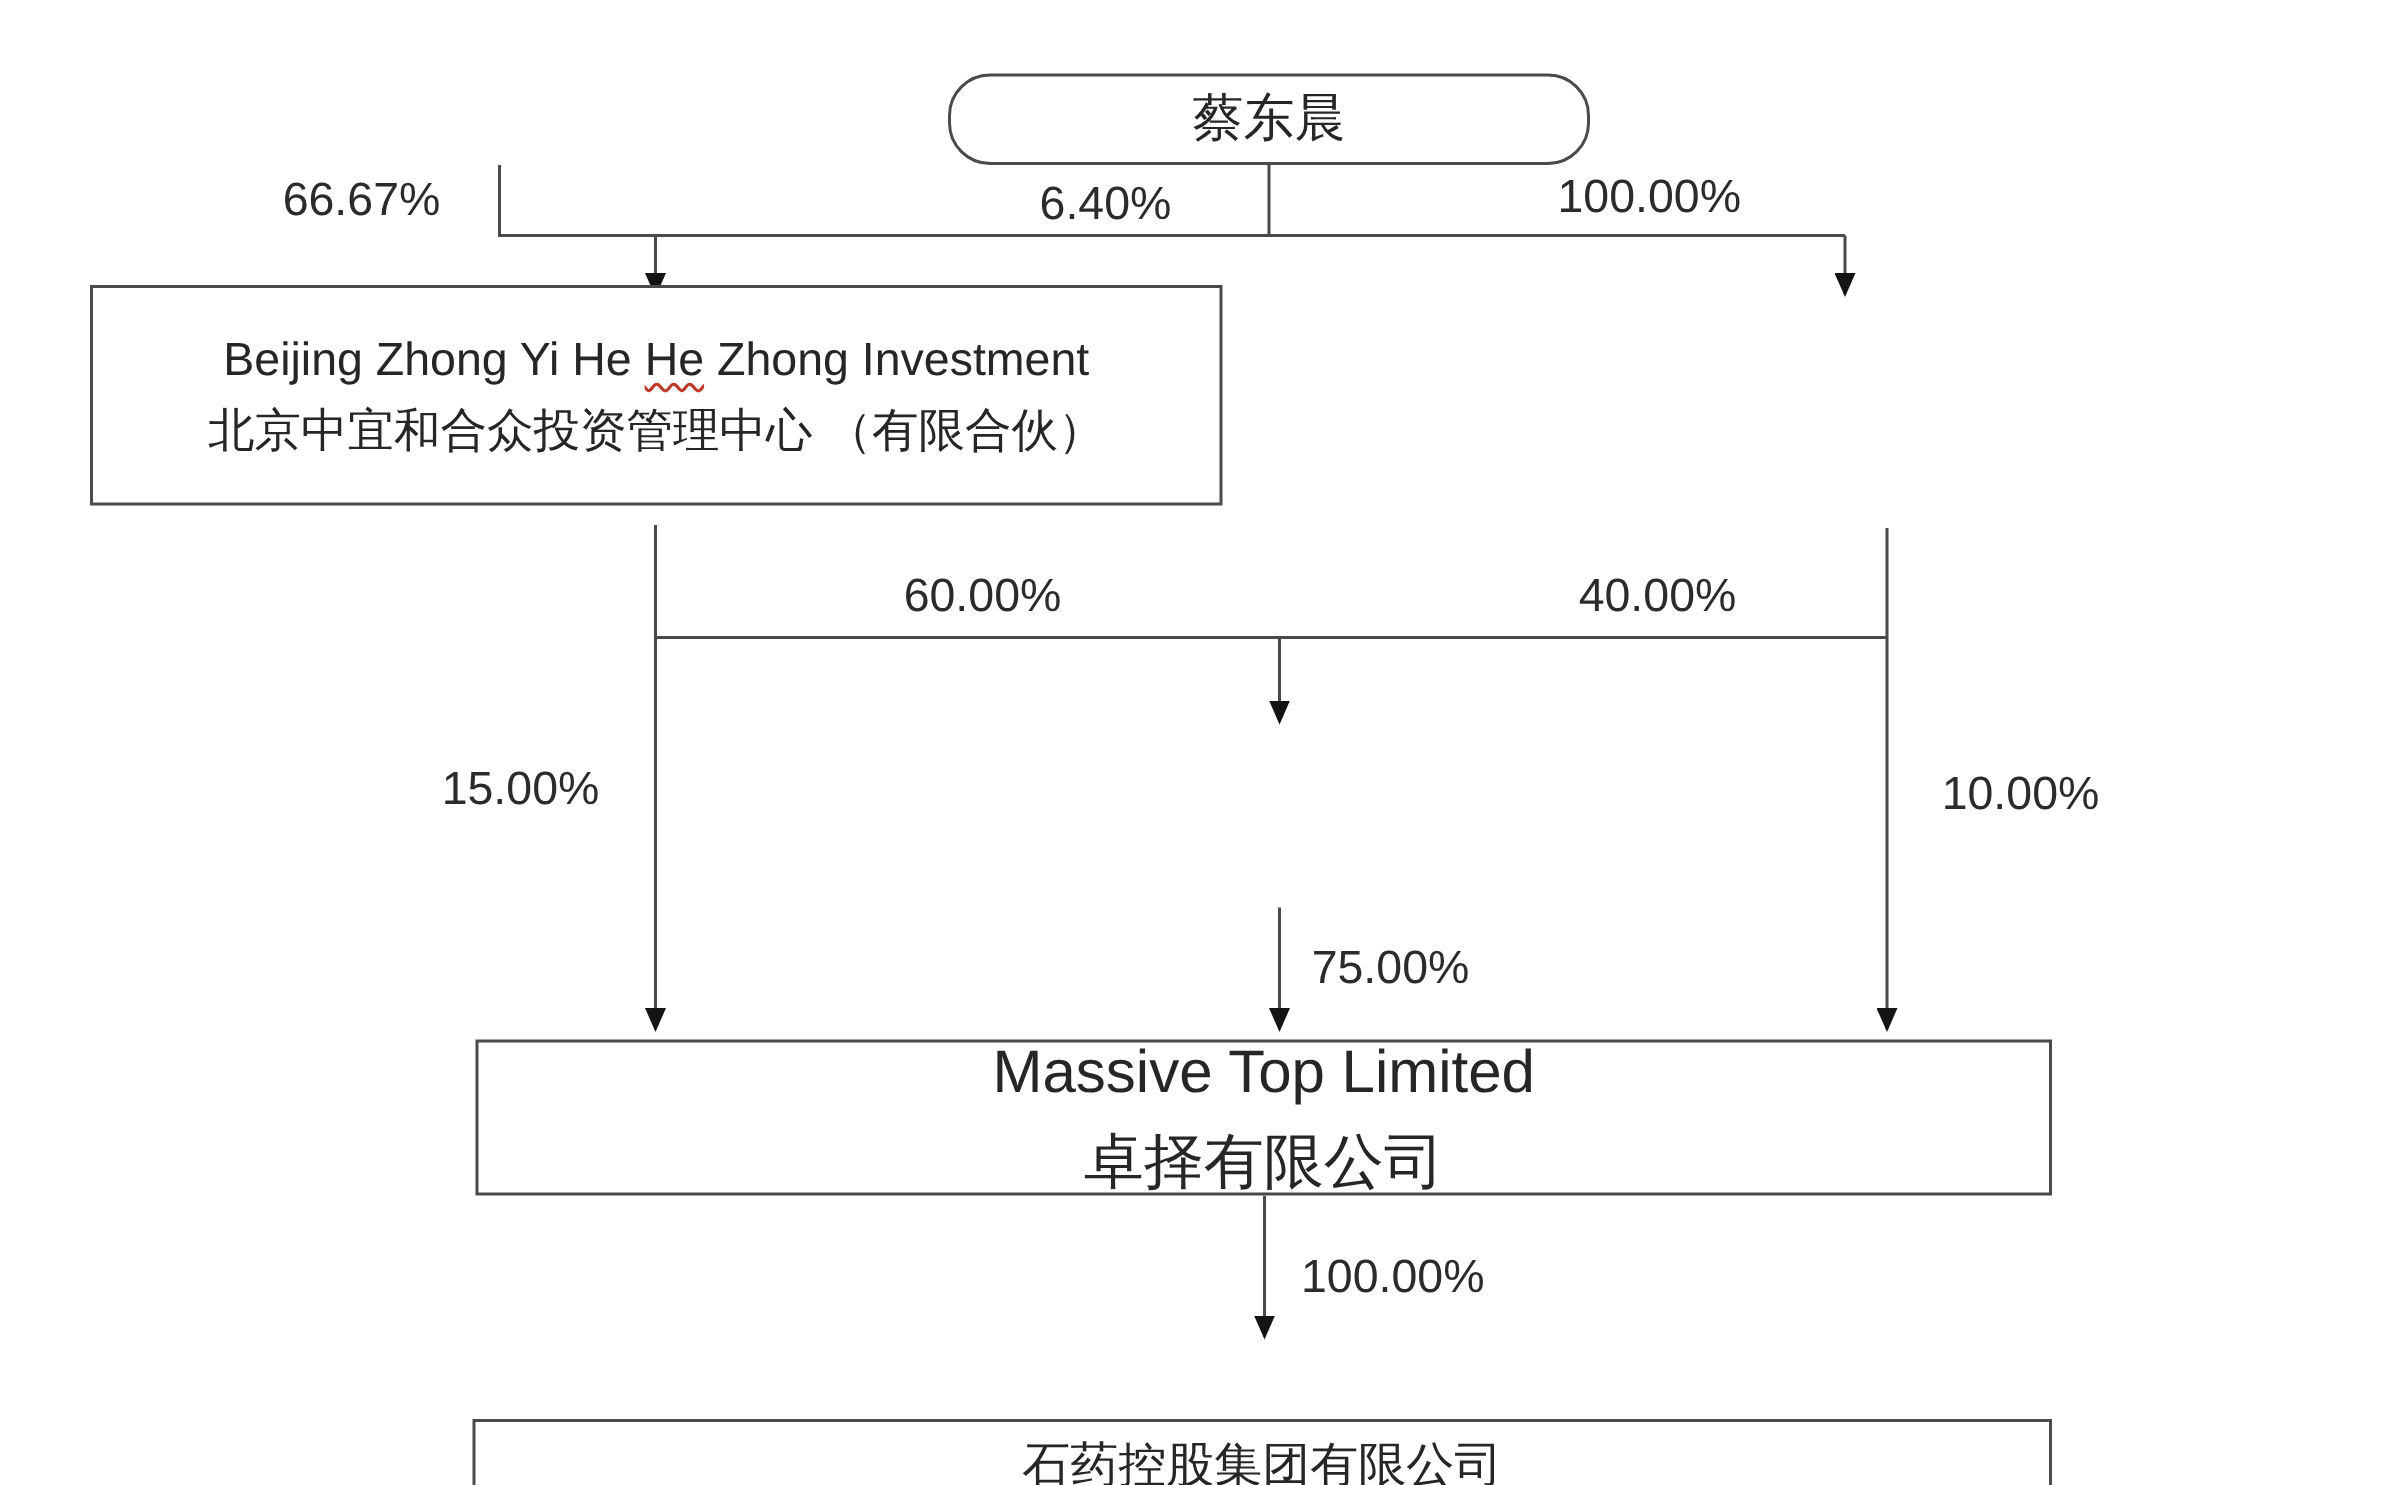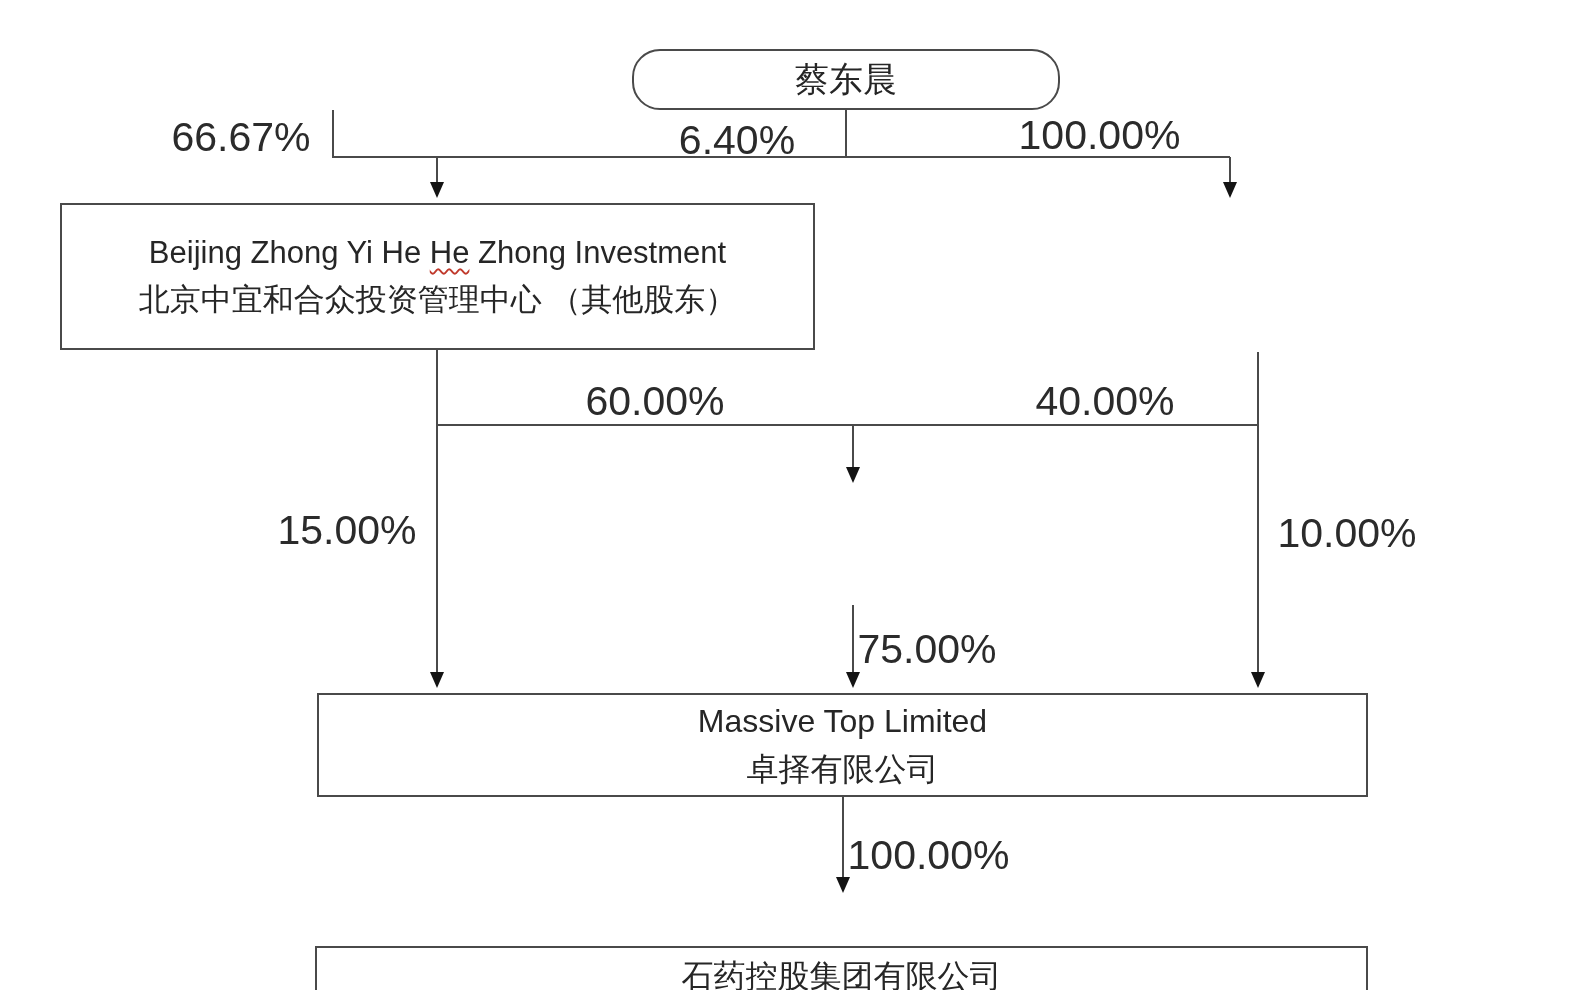--- a/index.html
+++ b/index.html
@@ -34,28 +34,28 @@
     display: flex;
     flex-direction: column;
     align-items: center;
     justify-content: center;
     text-align: center;
     line-height: 1.45;
     color: #262626;
   }
   .node-other     { left: 158px;  top: 49px;  width: 350px;  height: 61px;  font-size: 34px; }
   .node-cai      { left: 632px;  top: 49px;  width: 428px;  height: 61px;  font-size: 34px; border-radius: 28px; }
-  .node-beijing   { left: 60px;   top: 203px; width: 755px;  height: 147px; font-size: 31px; line-height: 1.5; }
+  .node-beijing   { left: 60px;   top: 190px; width: 755px;  height: 147px; font-size: 31px; line-height: 1.5; }
   .node-trueally  { left: 975px;  top: 203px; width: 568px;  height: 149px; font-size: 34px; justify-content: space-evenly; }
   .node-march     { left: 565px;  top: 488px; width: 575px;  height: 117px; font-size: 33px; line-height: 1.55; }
-  .node-massive   { left: 317px;  top: 693px; width: 1051px; height: 104px; font-size: 32px; line-height: 1.5; }
+  .node-massive   { left: 317px;  top: 693px; width: 1051px; height: 104px; font-size: 40px; line-height: 1.5; }
   .node-cspc      { left: 315px;  top: 946px; width: 1053px; height: 60px;  font-size: 32px; }
   .pct {
     position: absolute;
-    font-size: 41px;
+    font-size: 31px;
     color: #2b2b2b;
     text-align: center;
     white-space: nowrap;
     line-height: 1;
   }
   .pct-6667  { left: 166px;  top: 117px; width: 150px; }
   .pct-3333  { left: 667px;  top: 120px; width: 140px; }
   .pct-100t  { left: 1017px; top: 115px; width: 165px; }
   .pct-60    { left: 585px;  top: 381px; width: 140px; }
   .pct-40    { left: 1035px; top: 381px; width: 140px; }
@@ -102,21 +102,21 @@
   <div class="node node-cai">
     <span class="node-line">蔡东晨</span>
   </div>
 
   <div class="node node-beijing">
     <span class="node-line">
       <span>Beijing Zhong Yi He</span>
       <span class="squiggle">He</span>
       <span>Zhong Investment</span>
     </span>
-    <span class="node-line">北京中宜和合众投资管理中心 （其他股东）</span>
+    <span class="node-line">北京中宜和合众投资管理中心 （有限合伙）</span>
   </div>
 
 
 
   <div class="node node-massive">
     <span class="node-line">Massive Top Limited</span>
     <span class="node-line">卓择有限公司</span>
   </div>
 
   <div class="node node-cspc">

